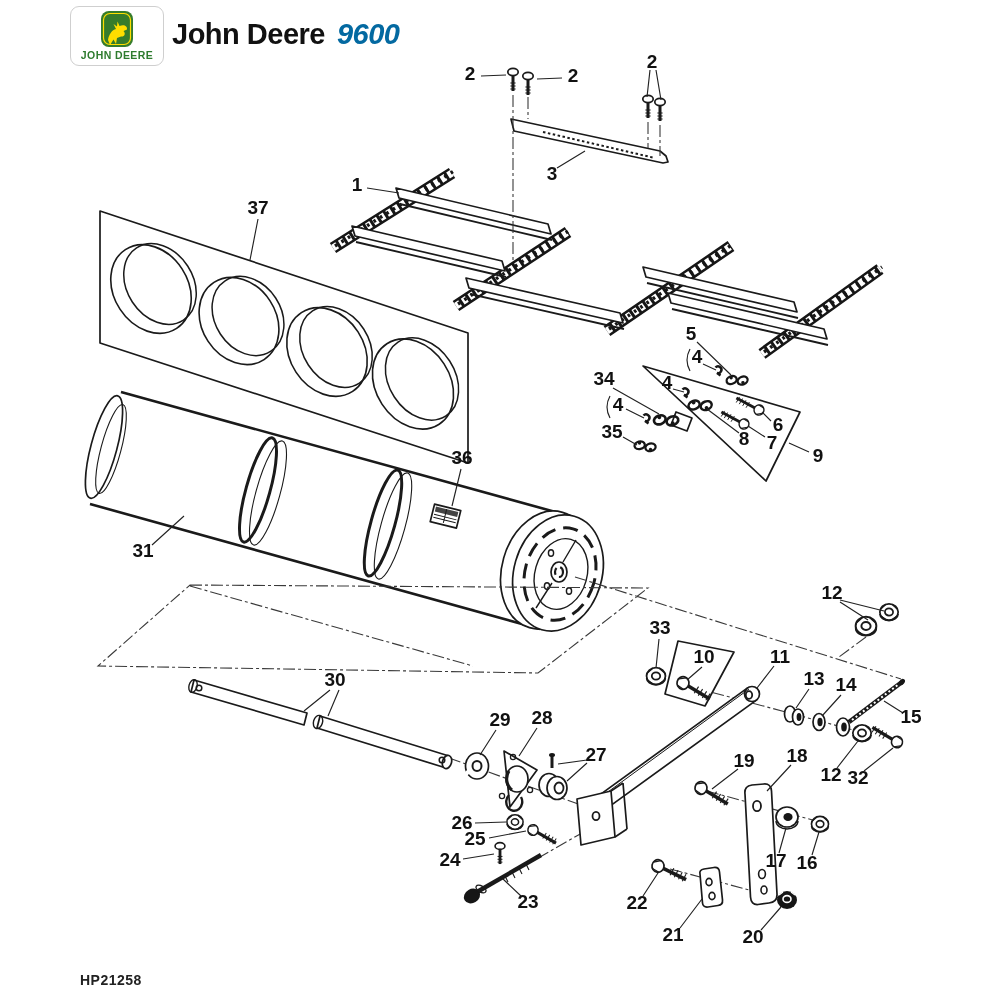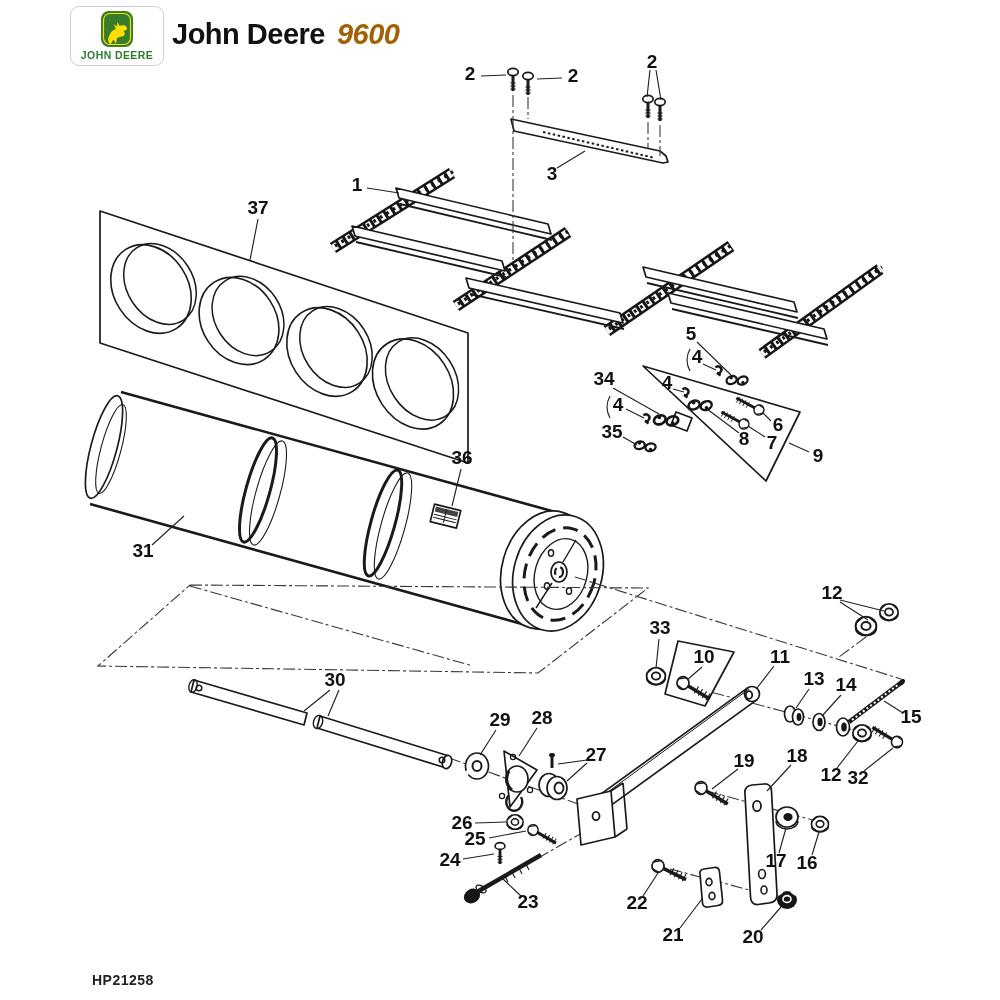--- a/index.html
+++ b/index.html
@@ -6,32 +6,32 @@
   .stage{position:relative;width:1000px;height:1000px;background:#fff;overflow:hidden;
          font-family:"Liberation Sans",sans-serif;}
   
   .hdr{position:absolute;left:0;top:0;width:1000px;height:70px;}
   .logo-box{position:absolute;left:70px;top:6px;width:92px;height:58px;border:1.5px solid #cfcfcf;
             border-radius:9px;background:#fff;text-align:center;}
   .logo-box svg{display:block;margin:3px auto 0 auto;}
   .logo-text{font-size:10.5px;font-weight:bold;color:#2e7b2e;letter-spacing:.4px;margin-top:-1px;}
   .title-wrap{position:absolute;left:172px;top:18px;white-space:nowrap;}
   .brand-title{font-size:29px;font-weight:800;color:#111;letter-spacing:-.5px;}
-  .model-number{font-size:29px;font-weight:800;font-style:italic;color:#a16207;margin-left:12px;letter-spacing:-.5px;}
+  .model-number{font-size:29px;font-weight:800;font-style:italic;color:#0369a1;margin-left:12px;letter-spacing:-.5px;}
   
   #diagram{position:absolute;left:0;top:0;}
   .ln{fill:none;stroke:#1a1a1a;}
   .fw{fill:#ffffff;stroke:#1a1a1a;stroke-width:1.7;stroke-linejoin:round;}
   .phantom{fill:none;stroke:#3a3a3a;stroke-width:1.1;stroke-dasharray:12 3 3 3;}
   .leader{fill:none;stroke:#222;stroke-width:1.15;}
   .ch1{fill:none;stroke:#161616;stroke-width:12;}
   .ch2{fill:none;stroke:#ffffff;stroke-width:7;stroke-dasharray:5 3;}
   .ch3{fill:none;stroke:#161616;stroke-width:3.4;stroke-dasharray:2.6 5;}
   .callout{font:bold 19px "Liberation Sans",sans-serif;fill:#111;text-anchor:middle;dominant-baseline:middle;}
-  .code{position:absolute;left:92px;top:972px;font-size:14px;font-weight:bold;color:#222;letter-spacing:.5px;}
+  .code{position:absolute;left:80px;top:972px;font-size:14px;font-weight:bold;color:#222;letter-spacing:.5px;}
 </style>
 </head>
 <body>
 
 <div class="stage">
 
   <div class="hdr">
     <div class="logo-box">
       <svg width="38" height="40" viewBox="0 0 38 40">
         <rect x="3" y="1" width="32" height="36" rx="8" fill="#367C2B"></rect>

